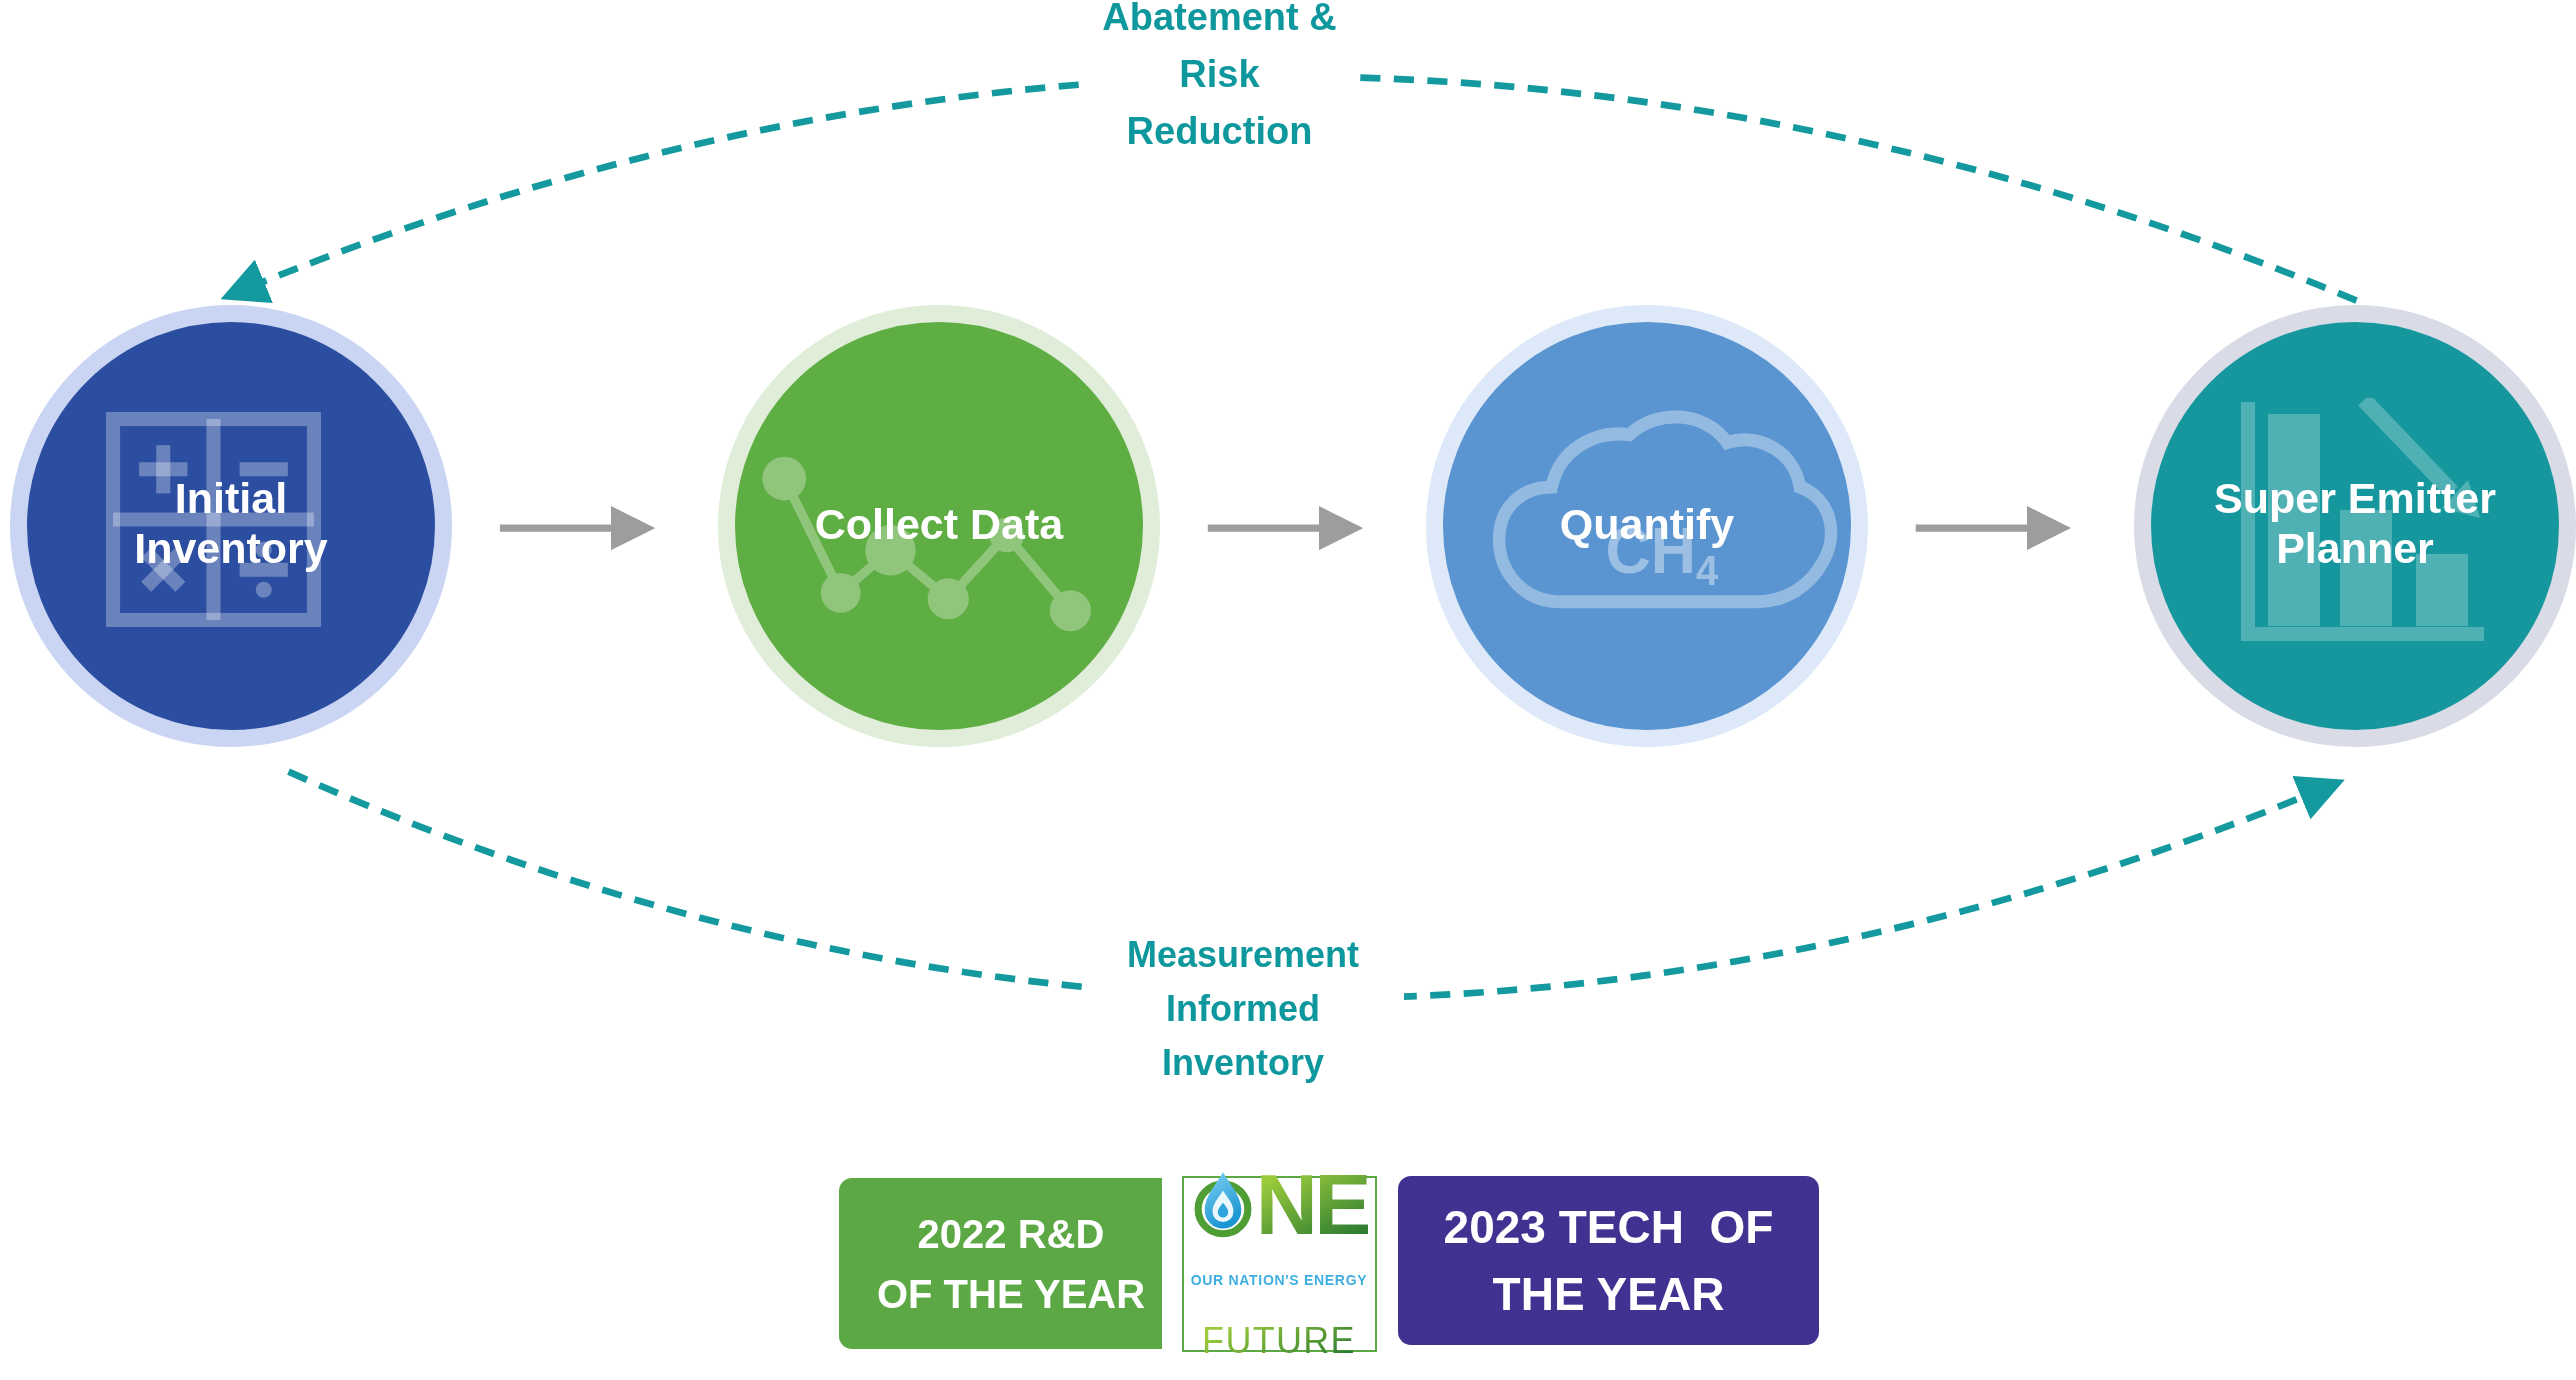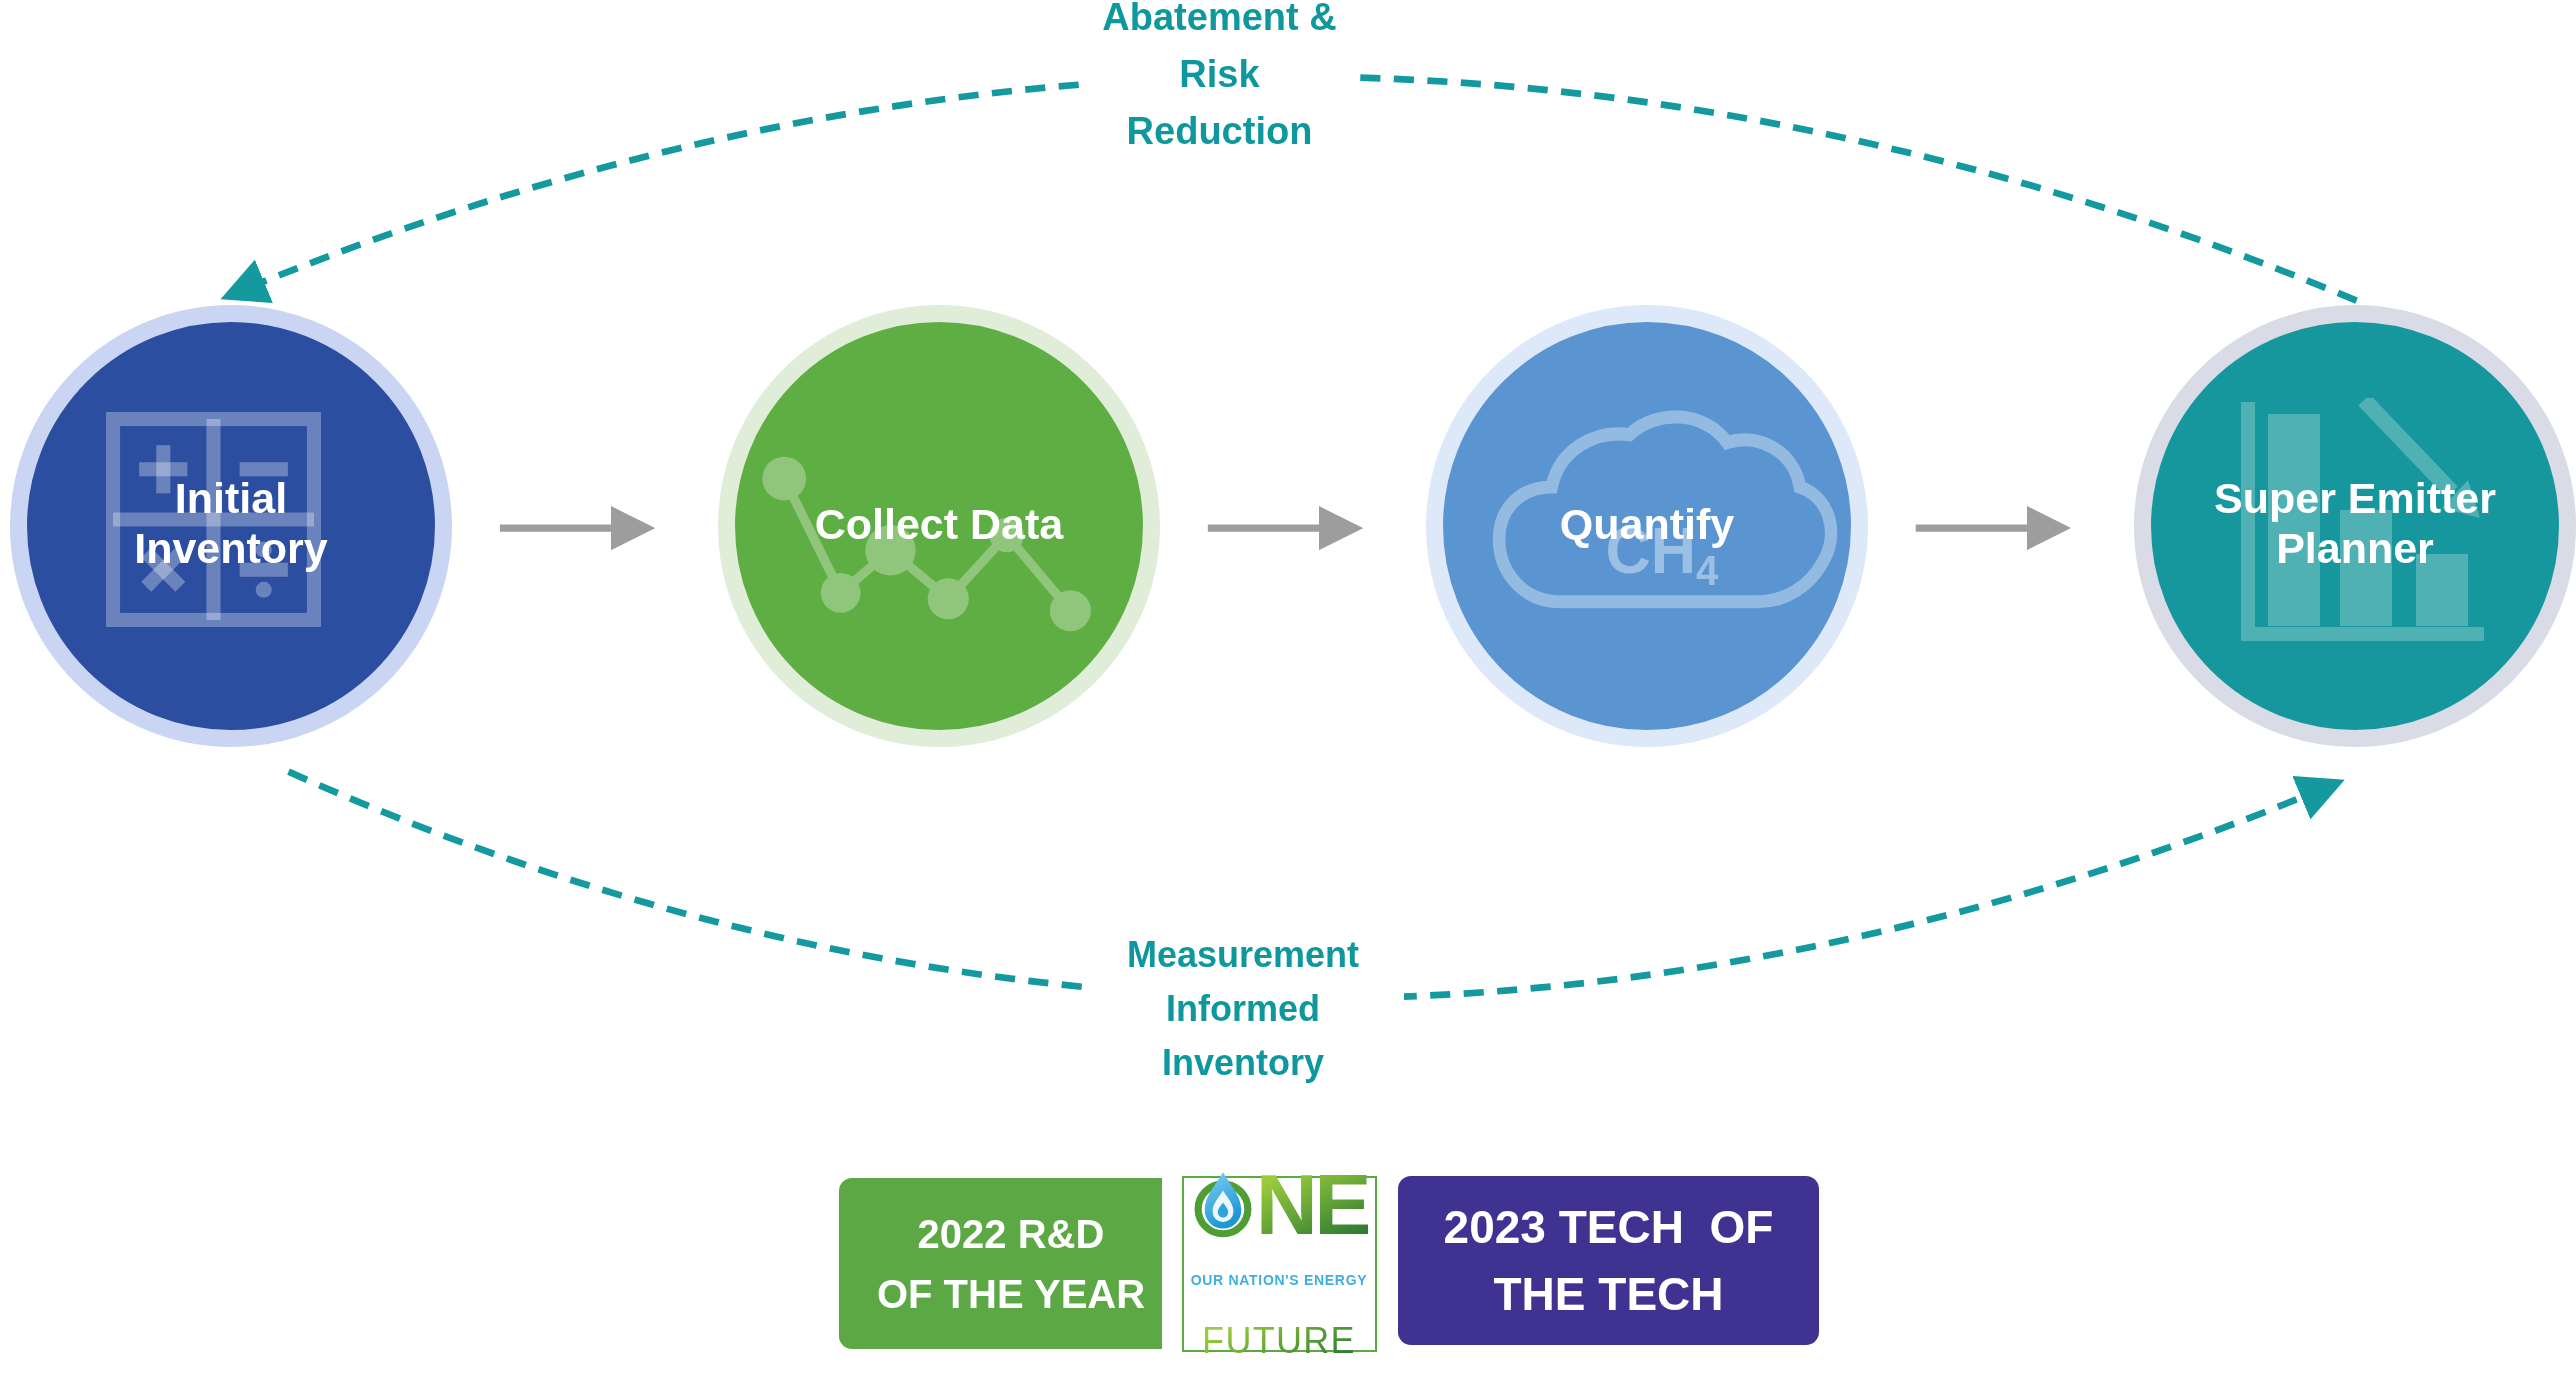--- a/index.html
+++ b/index.html
@@ -165,17 +165,17 @@
         </svg>
         <span class="logo-ne">NE</span>
       </div>
       <div class="logo-tagline">OUR NATION'S ENERGY</div>
       <div class="logo-future">FUTURE</div>
     </div>
   </div>
 
   <div class="badge badge-tech">
     <span>2023 TECH  OF</span>
-    <span>THE TECH</span>
+    <span>THE YEAR</span>
   </div>
 
 </div>
 
 
 </body></html>

